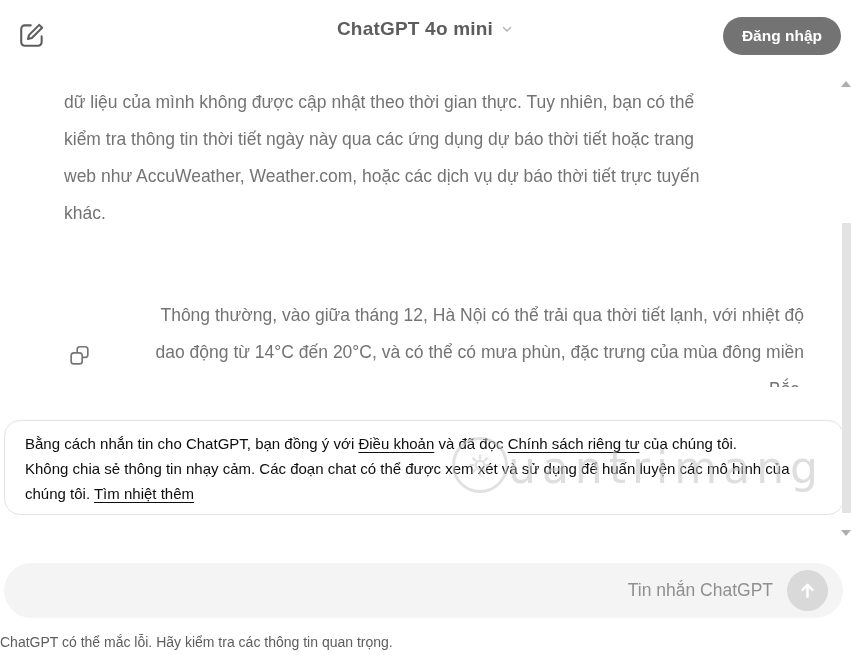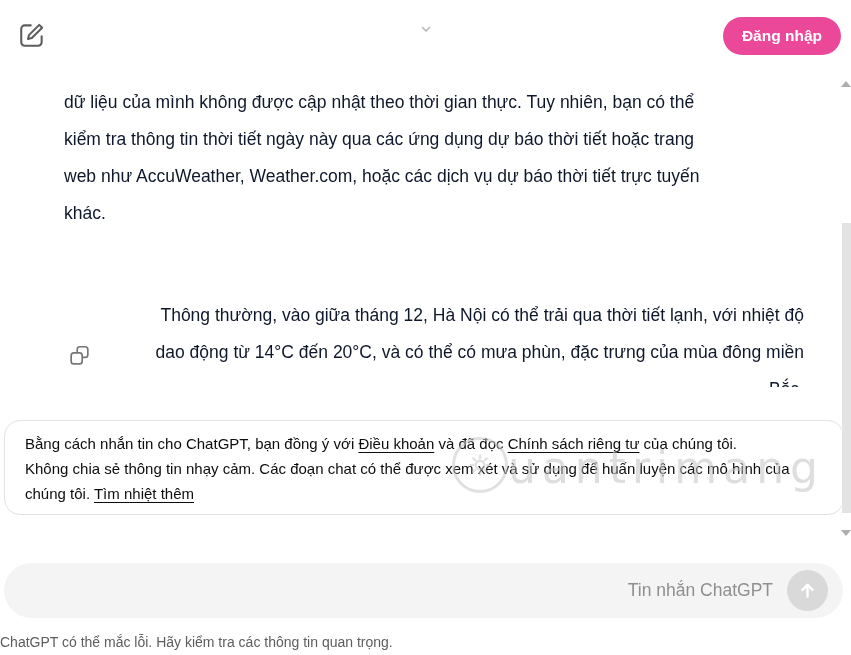--- a/index.html
+++ b/index.html
@@ -11,28 +11,28 @@
   .header { position:absolute; top:0; left:0; right:0; height:57px; background:#fff;
             display:flex; align-items:center; }
   .compose-btn { position:absolute; left:14px; top:20px; width:34px; height:34px;
                  background:none; border:none; cursor:pointer; display:flex;
                  align-items:center; justify-content:center; }
   .model-switcher { position:absolute; left:0; right:0; top:0; height:57px;
                     display:flex; align-items:center; justify-content:center; gap:7px;
                     cursor:pointer; }
   .model-title { font-size:19px; font-weight:600; color:#5d5d5d; letter-spacing:.2px; }
   .login-btn { position:absolute; right:10px; top:17px; height:38px; padding:0 19px;
-               background:#ec4899; color:#fff; border:none; border-radius:19px;
+               background:#737373; color:#fff; border:none; border-radius:19px;
                font-size:15.5px; font-weight:600; cursor:pointer;
                font-family:"Liberation Sans","DejaVu Sans",sans-serif; }
 
   
   .chat-area { position:absolute; top:57px; left:64px; width:740px; height:330px;
                overflow:hidden; }
-  .assistant-message { margin-top:-10px; color:#0f172a; font-size:17.5px;
+  .assistant-message { margin-top:-10px; color:#737373; font-size:17.5px;
                        line-height:37px; white-space:pre-line; }
   .assistant-message p + p { margin-top:28px;text-align:right; }
   .copy-btn { position:absolute; left:64px; top:342px; width:30px; height:30px;
               background:none; border:none; cursor:pointer; display:flex;
               align-items:center; justify-content:center; }
 
   
   .disclaimer-box { position:absolute; left:4px; top:420px; width:840px; height:95px;
                     background:#fff; border:1px solid #e3e3e3; border-radius:16px;
                     padding:10px 20px; font-size:15px; line-height:25px; color:#0d0d0d; }
@@ -79,20 +79,21 @@
   <header class="header">
     <button class="compose-btn">
       <span>
         <svg width="29" height="29" viewBox="0 0 24 24" fill="none" stroke="#5d5d5d" stroke-width="1.7" stroke-linecap="round" stroke-linejoin="round">
           <path d="M20.4 12.6v5a2.9 2.9 0 0 1-2.9 2.9H6.4a2.9 2.9 0 0 1-2.9-2.9V6.5a2.9 2.9 0 0 1 2.9-2.9h5"></path>
           <path d="M18.4 3.2l2.4 2.4-8.5 8.5-3.2.8.8-3.2z"></path>
         </svg>
       </span>
     </button>
     <div class="model-switcher">
+      <span class="model-title">ChatGPT 4o mini</span>
       <span style="display:flex;">
         <svg width="14" height="14" viewBox="0 0 24 24" fill="none" stroke="#b4b4b4" stroke-width="2.6" stroke-linecap="round" stroke-linejoin="round">
           <path d="M6 9.5l6 6 6-6"></path>
         </svg>
       </span>
     </div>
     <button class="login-btn">Đăng nhập</button>
   </header>
 
   <main class="chat-area">

